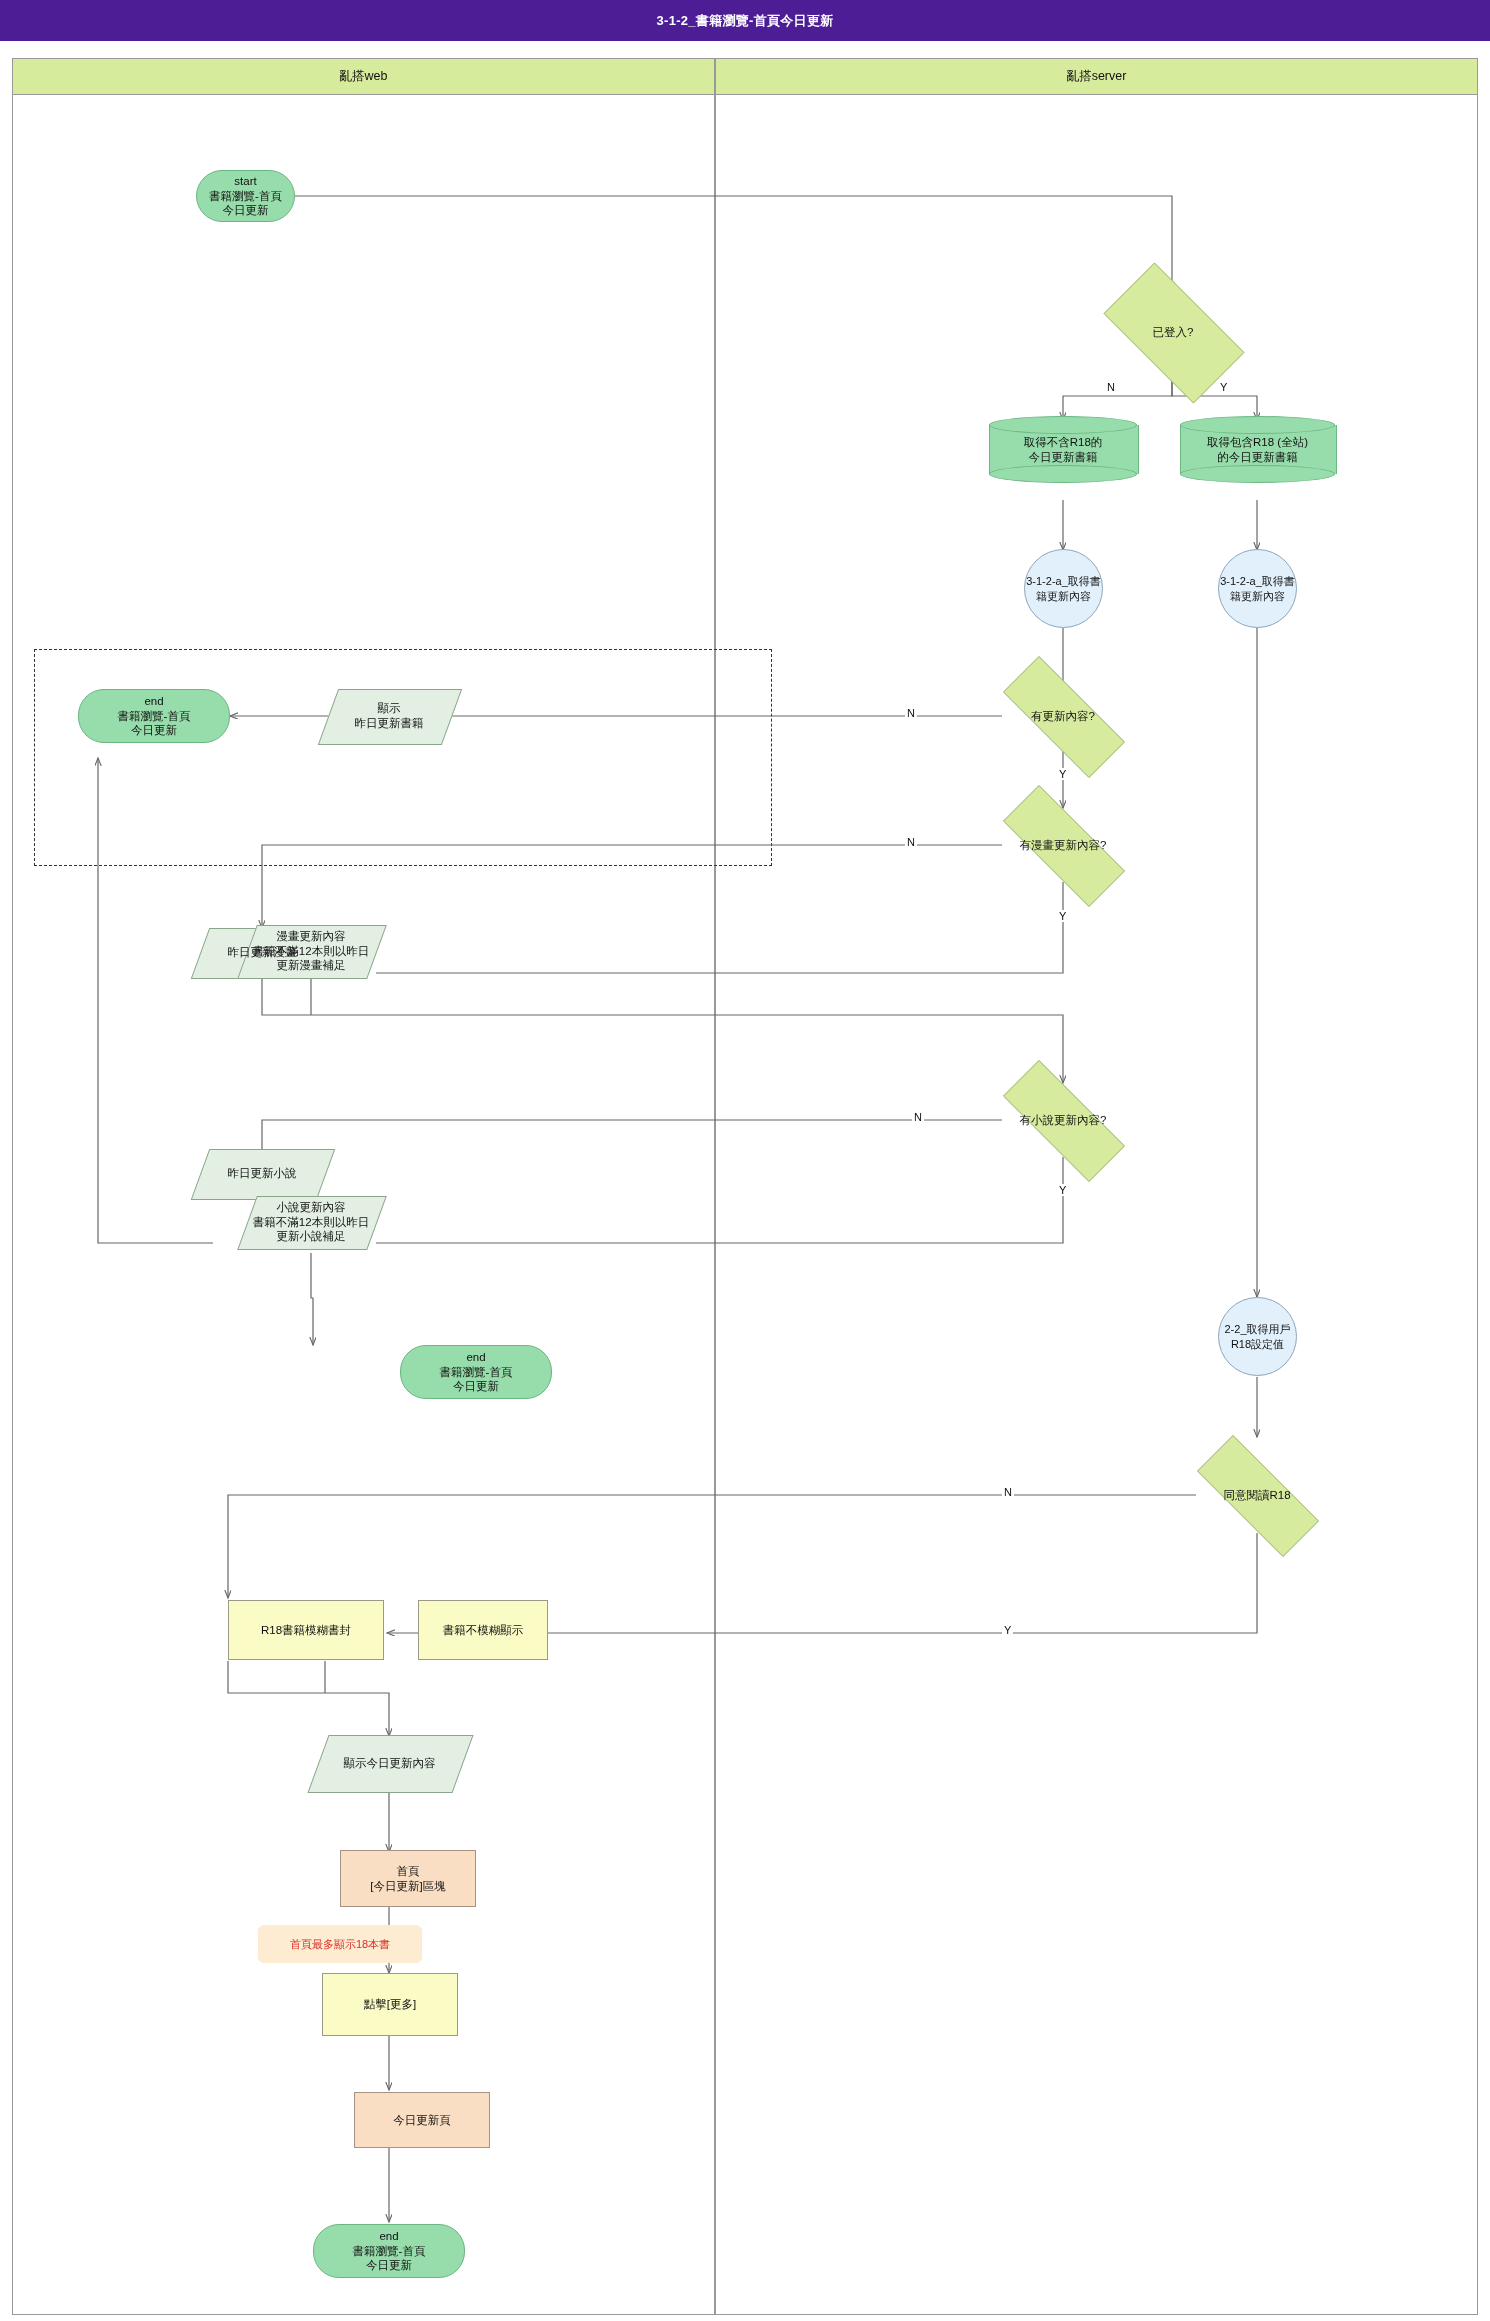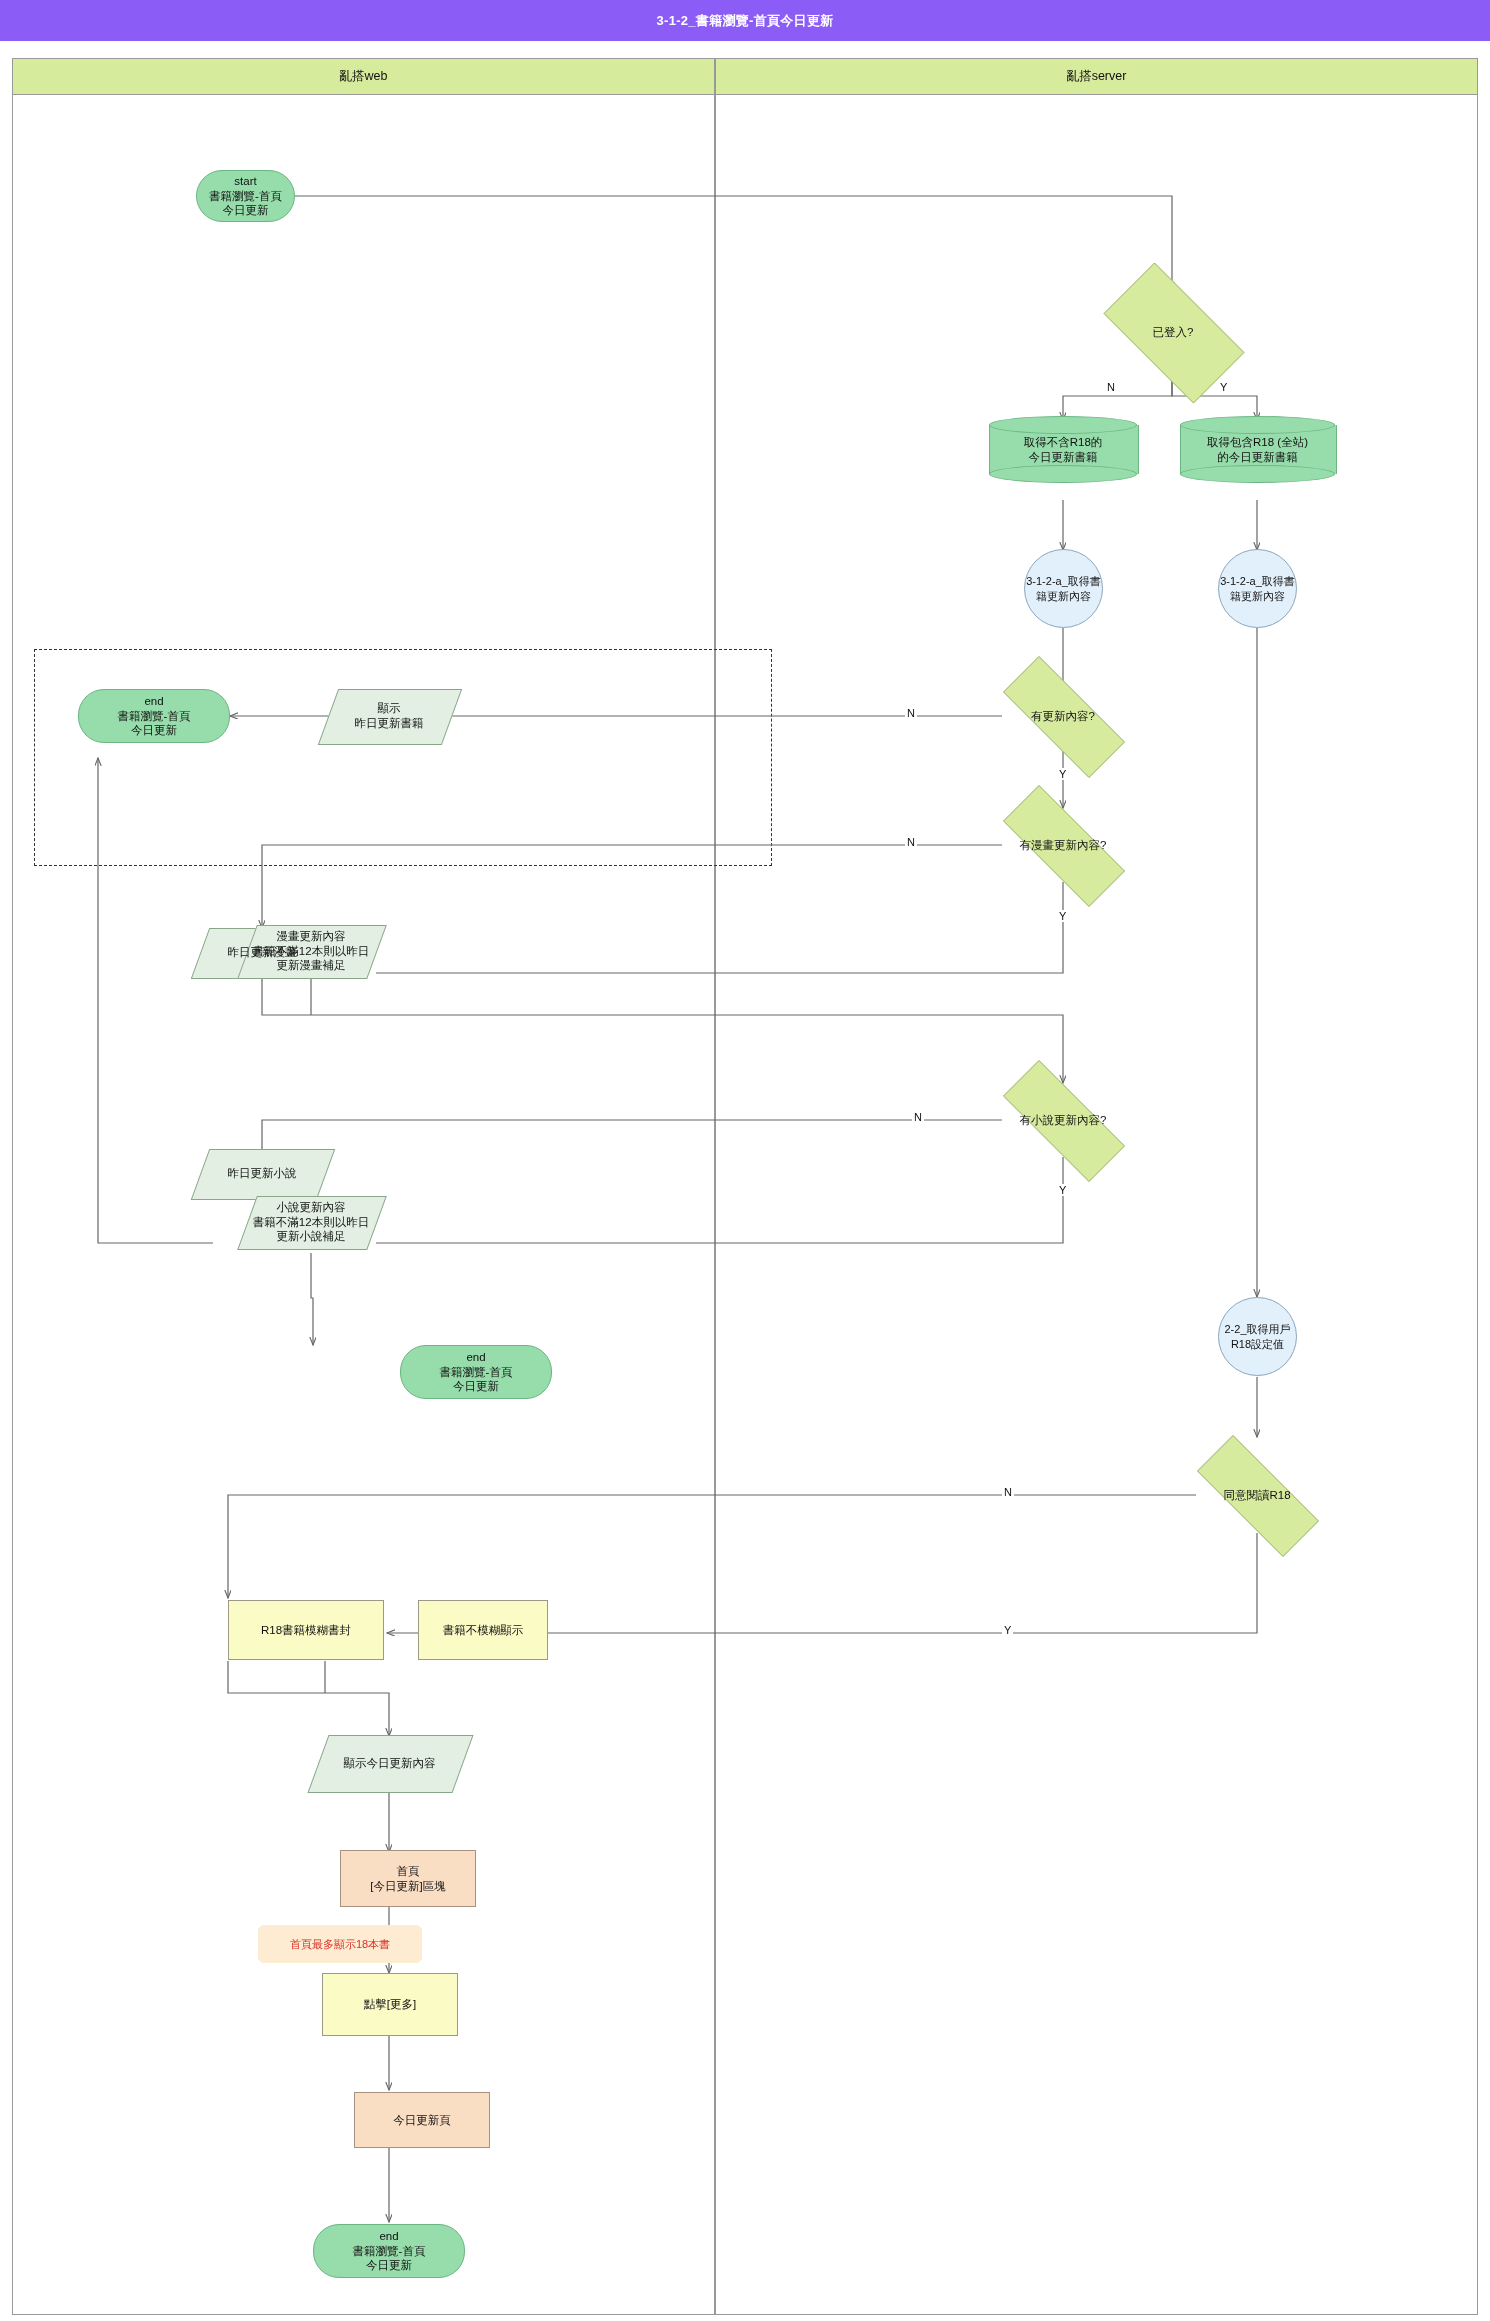--- a/index.html
+++ b/index.html
@@ -1,20 +1,20 @@
 <!DOCTYPE html>
 <html><head>
 <meta charset="utf-8">
 <style>
   html,body{margin:0;padding:0;background:#ffffff;}
   body{font-family:"Liberation Sans","DejaVu Sans",sans-serif;}
   #page{position:relative;width:1490px;height:2321px;background:#ffffff;overflow:hidden;}
 
   
-  #titlebar{position:absolute;left:0;top:0;width:1490px;height:41px;background:#8b5cf6;
+  #titlebar{position:absolute;left:0;top:0;width:1490px;height:41px;background:#4c1d95;
             display:flex;align-items:center;justify-content:center;}
   #titlebar .t{color:#ffffff;font-size:13px;font-weight:bold;letter-spacing:.3px;}
 
   
   .lanehead{position:absolute;top:58px;height:37px;background:#d7eb9c;border:1px solid #999;
             box-sizing:border-box;display:flex;align-items:center;justify-content:center;
             font-size:12.5px;color:#111;}
   .lanebody{position:absolute;top:95px;height:2220px;background:#ffffff;border:1px solid #999;
             border-top:none;box-sizing:border-box;}
   #lane-web-head{left:12px;width:703px;}

